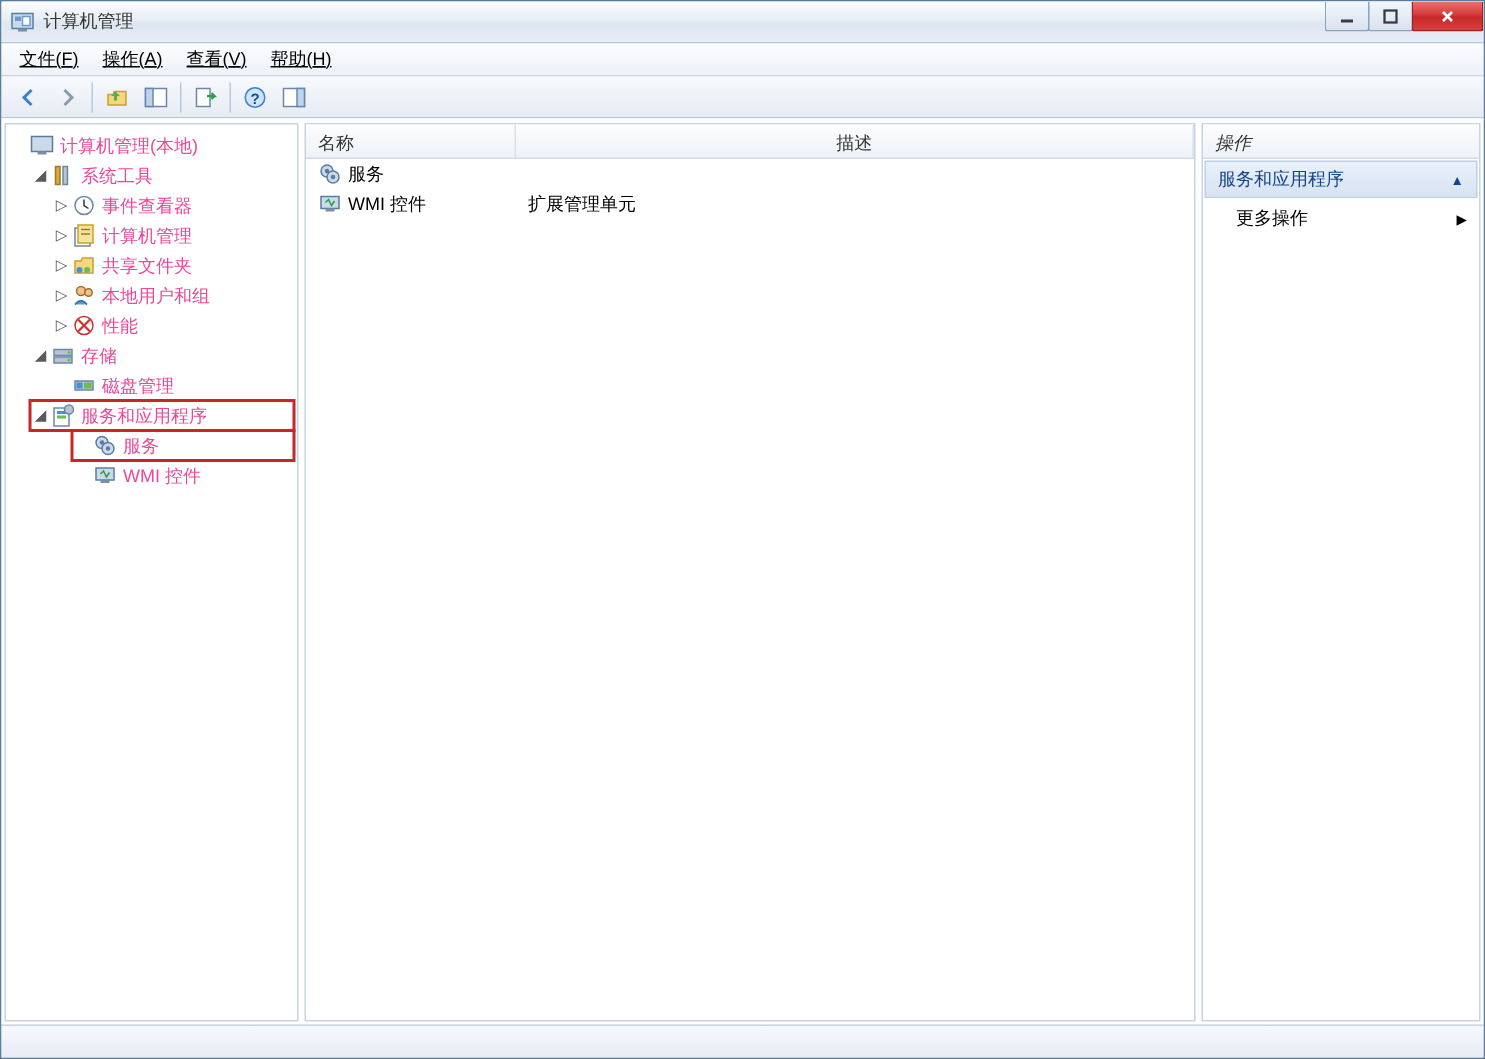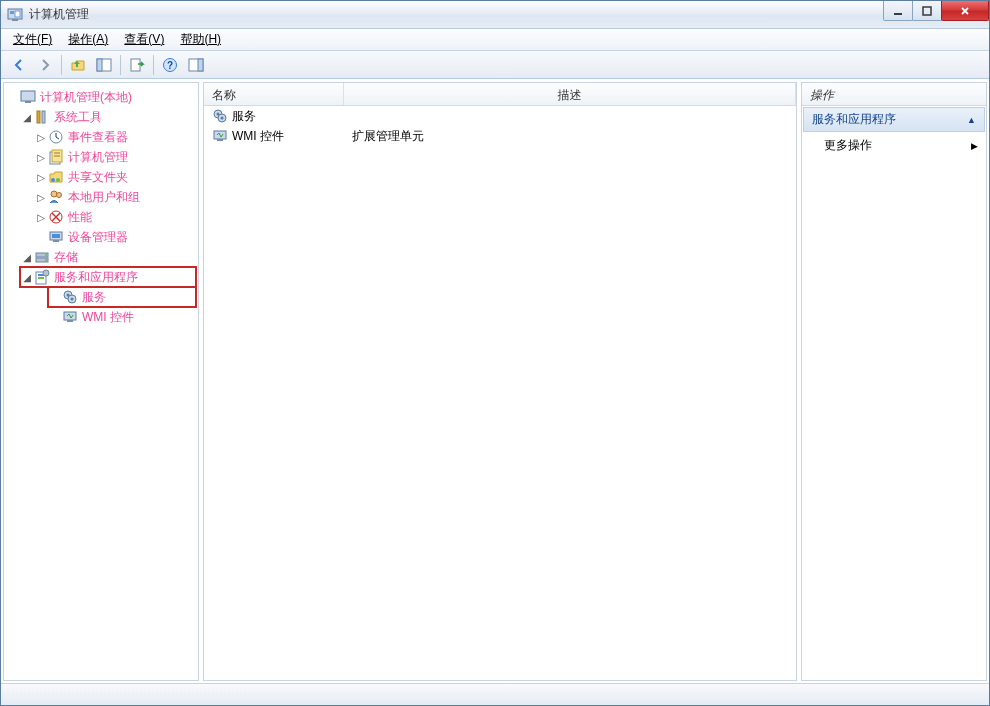--- a/index.html
+++ b/index.html
@@ -228,44 +228,46 @@
                   <li>
                       <div class="row">
                         <span class="twisty">▷</span>
                         <span class="ticon"><svg viewBox="0 0 16 16">
                             <circle cx="8" cy="8" r="6" fill="#fff" stroke="#c33"></circle>
                             <path d="M4 4 L12 12 M12 4 L4 12" stroke="#c33" stroke-width="1.5"></path>
                           </svg></span>
                         <span class="label">性能</span>
                       </div>
                     </li>
-                  <li>
-                      <div class="row">
-                        <span class="twisty"></span>
-                        <span class="ticon"><svg viewBox="0 0 16 16">
-                            <rect x="2" y="3" width="12" height="8" fill="#cbd9ea" stroke="#5a7ca0"></rect>
-                            <rect x="5" y="11" width="6" height="2" fill="#7a8fa6"></rect>
-                            <rect x="4" y="5" width="8" height="4" fill="#4a90d9"></rect>
-                          </svg></span>
-                        <span class="label">设备管理器</span>
-                      </div>
-                    </li>
                 </ul>
               </li>
               <li>
                 <div class="row">
                   <span class="twisty">◢</span>
                   <span class="ticon"><svg viewBox="0 0 16 16">
                         <rect x="2" y="4" width="12" height="4" fill="#b9c4d0" stroke="#6b88aa"></rect>
                         <rect x="2" y="9" width="12" height="4" fill="#b9c4d0" stroke="#6b88aa"></rect>
                         <circle cx="12" cy="6" r="1" fill="#6abf4b"></circle>
                         <circle cx="12" cy="11" r="1" fill="#6abf4b"></circle>
                       </svg></span>
                   <span class="label">存储</span>
                 </div>
+                <ul>
+                  <li>
+                      <div class="row">
+                        <span class="twisty"></span>
+                        <span class="ticon"><svg viewBox="0 0 16 16">
+                            <rect x="2" y="5" width="12" height="6" fill="#b9c4d0" stroke="#6b88aa"></rect>
+                            <rect x="3" y="6" width="4" height="4" fill="#4a90d9"></rect>
+                            <rect x="8" y="6" width="5" height="4" fill="#6abf4b"></rect>
+                          </svg></span>
+                        <span class="label">磁盘管理</span>
+                      </div>
+                    </li>
+                </ul>
               </li>
               <li>
                 <div class="row hl-red">
                   <span class="twisty">◢</span>
                   <span class="ticon"><svg viewBox="0 0 16 16">
                         <rect x="2" y="3" width="10" height="12" fill="#fff" stroke="#6b88aa"></rect>
                         <rect x="4" y="5" width="6" height="2" fill="#4a90d9"></rect>
                         <rect x="4" y="8" width="6" height="2" fill="#6abf4b"></rect>
                         <circle cx="12" cy="4" r="3" fill="#b9c4d0" stroke="#6b88aa"></circle>
                       </svg></span>

